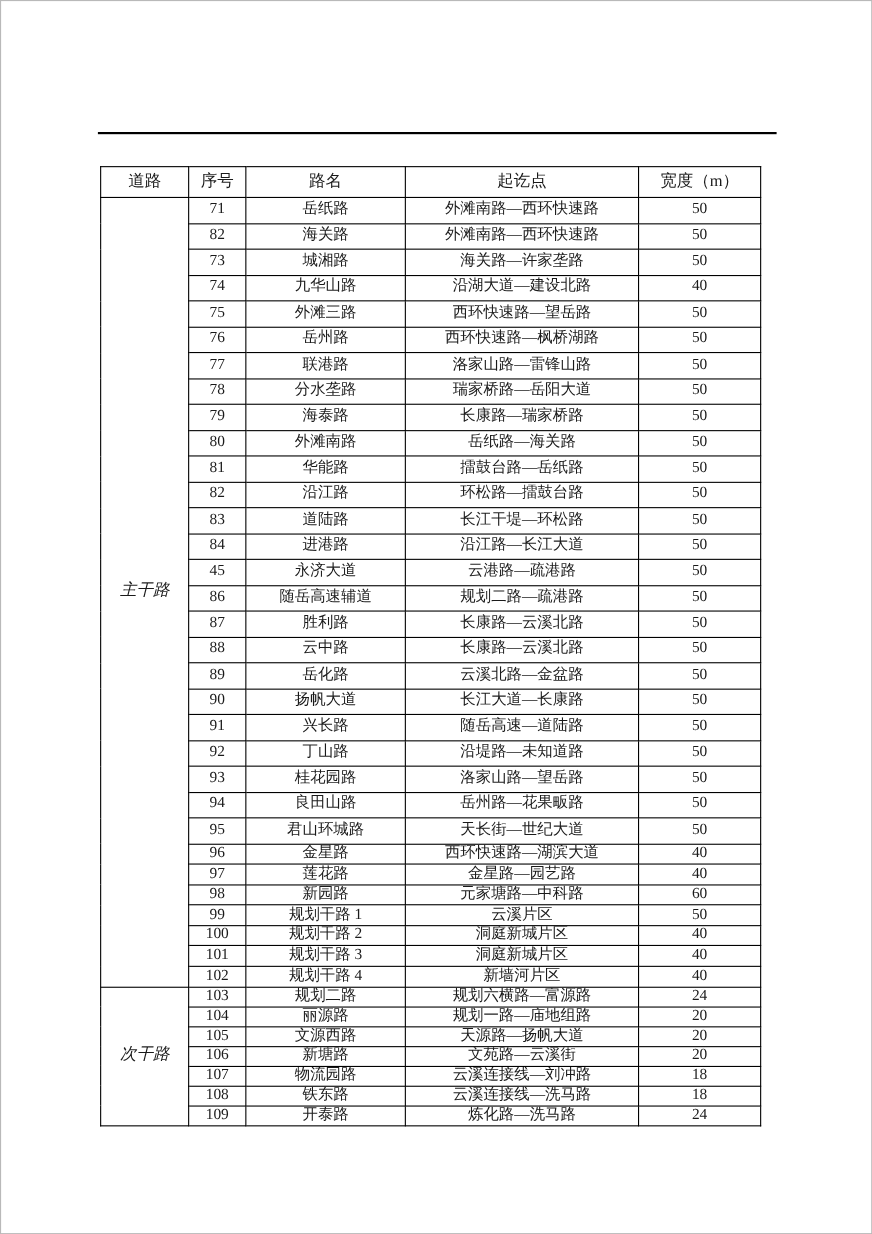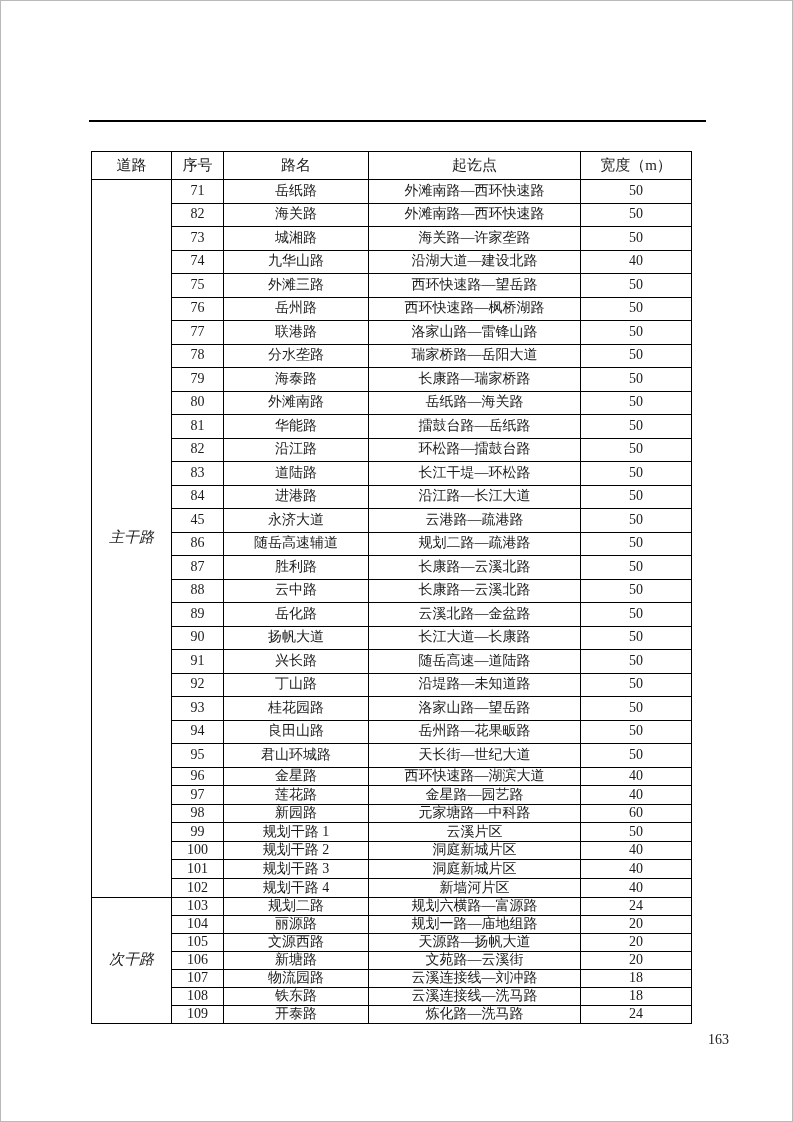--- a/index.html
+++ b/index.html
@@ -327,15 +327,14 @@
         </tr>
         <tr class="row-short">
           <td>109</td>
           <td>开泰路</td>
           <td>炼化路—洗马路</td>
           <td>24</td>
         </tr>
       </tbody>
   </table>
 
-  <div class="page-number">163</div>
 
 </div>
 
 </body></html>

